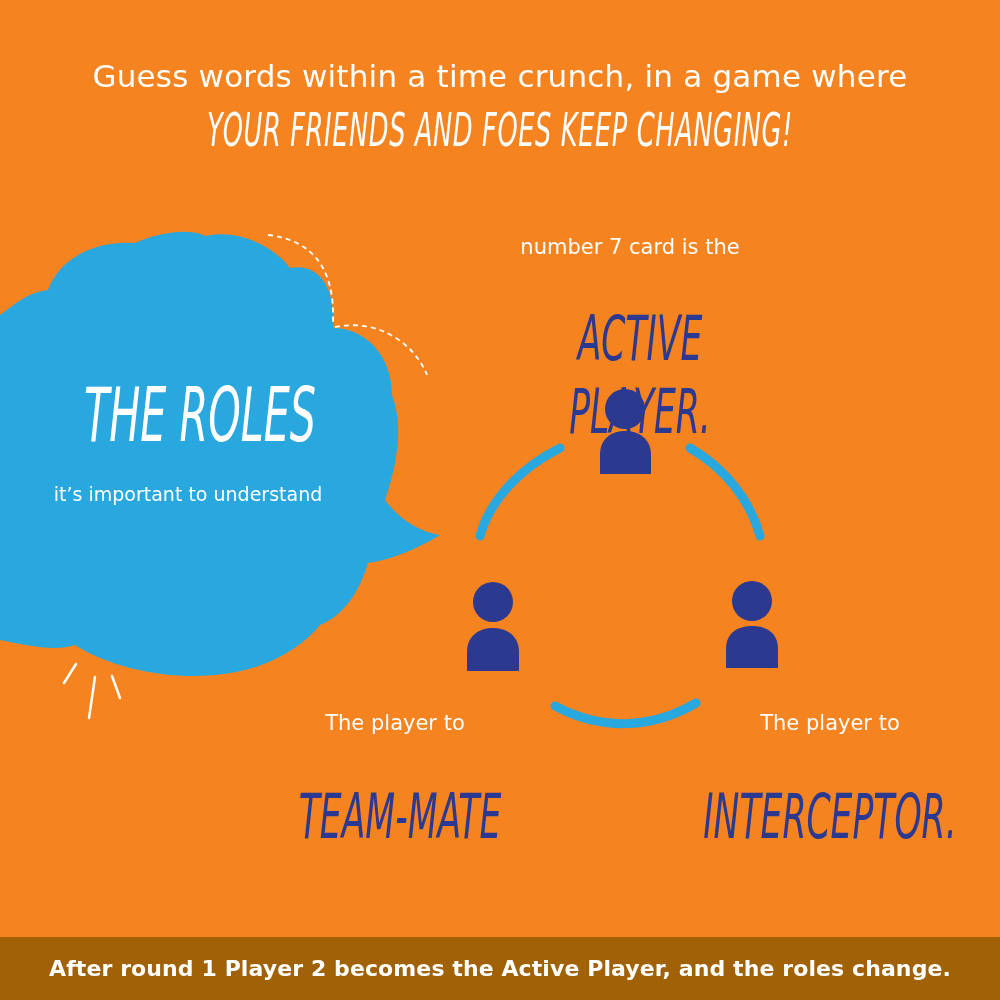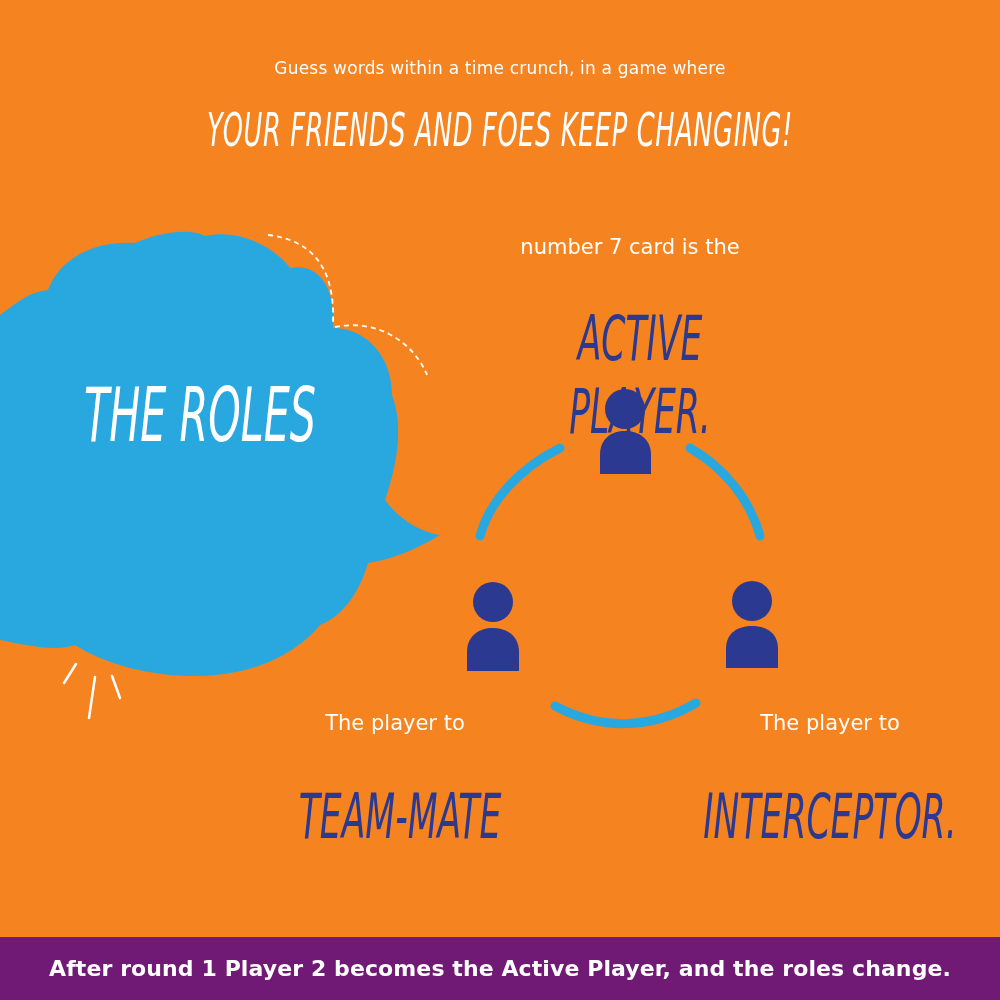--- a/index.html
+++ b/index.html
@@ -1,31 +1,31 @@
 <!DOCTYPE html>
 <html><head>
 <meta charset="utf-8">
 <style>
   html, body { margin: 0; padding: 0; }
   body { width: 1000px; height: 1000px; overflow: hidden; background: #F5831F; position: relative; font-family: "DejaVu Sans", sans-serif; }
   .abs { position: absolute; }
-  .intro { top: 58px; left: 0; width: 1000px; text-align: center; color: #fff; font-size: 17px; letter-spacing: 0.2px; }
+  .intro { top: 58px; left: 0; width: 1000px; text-align: center; color: #fff; font-size: 31px; letter-spacing: 0.2px; }
   .hand { font-family: "DejaVu Sans Condensed", "DejaVu Sans", sans-serif; font-stretch: condensed; font-style: italic; text-transform: uppercase; transform: scaleX(0.62); transform-origin: center; }
   .tagline { top: 103px; left: 0; width: 1000px; text-align: center; color: #fff; font-size: 46px; font-weight: normal; letter-spacing: 1px; }
   svg.bg { position: absolute; left: 0; top: 0; }
   .roles-title { top: 372px; left: 0; width: 400px; text-align: center; color: #fff; font-size: 74px; }
   .roles-sub { top: 480px; left: 8px; width: 360px; text-align: center; color: #fff; font-size: 19px; line-height: 29px; }
   .desc { color: #fff; font-size: 21px; line-height: 30px; text-align: center; }
   .active-desc { top: 232px; left: 470px; width: 320px; }
   .active-role { top: 302px; left: 420px; width: 440px; text-align: center; color: #2B3990; font-size: 62px; }
   .left-desc { top: 708px; left: 250px; width: 290px; }
   .left-role { top: 780px; left: 220px; width: 360px; text-align: center; color: #2B3990; font-size: 62px; }
   .right-desc { top: 708px; left: 685px; width: 290px; }
   .right-role { top: 780px; left: 620px; width: 420px; text-align: center; color: #2B3990; font-size: 62px; }
-  .footer { top: 937px; left: 0; width: 1000px; height: 63px; background: #701a75; }
+  .footer { top: 937px; left: 0; width: 1000px; height: 63px; background: #a16207; }
   .footer-text { width: 1000px; text-align: center; color: #fff; font-size: 22px; line-height: 63px; font-weight: bold; letter-spacing: 0.1px; }
 </style>
 </head>
 <body>
 
 <svg class="bg" width="1000" height="1000" viewBox="0 0 1000 1000">
 
   <path fill="#29A8E0" d="M0,315
        C20,300 30,292 48,290
        C58,262 90,240 135,243
@@ -66,20 +66,21 @@
     <circle cx="752" cy="601" r="20"></circle>
     <path d="M726,668 L726,649 C726,632 739,626 752,626 C765,626 778,632 778,649 L778,668 Z"></path>
   </g>
 </svg>
 
 <div class="abs intro">Guess words within a time crunch,  in a game where</div>
 <div class="abs tagline hand">Your friends and foes keep changing!</div>
 
 <div class="abs roles-title hand">The Roles</div>
 <div class="abs roles-sub">
+  <div>it’s important to understand</div>
 </div>
 
 <div class="abs desc active-desc">
   <div>number 7 card is the</div>
 </div>
 <div class="abs active-role hand">Active Player.</div>
 
 <div class="abs desc left-desc">
   <div>The player to</div>
 </div>

